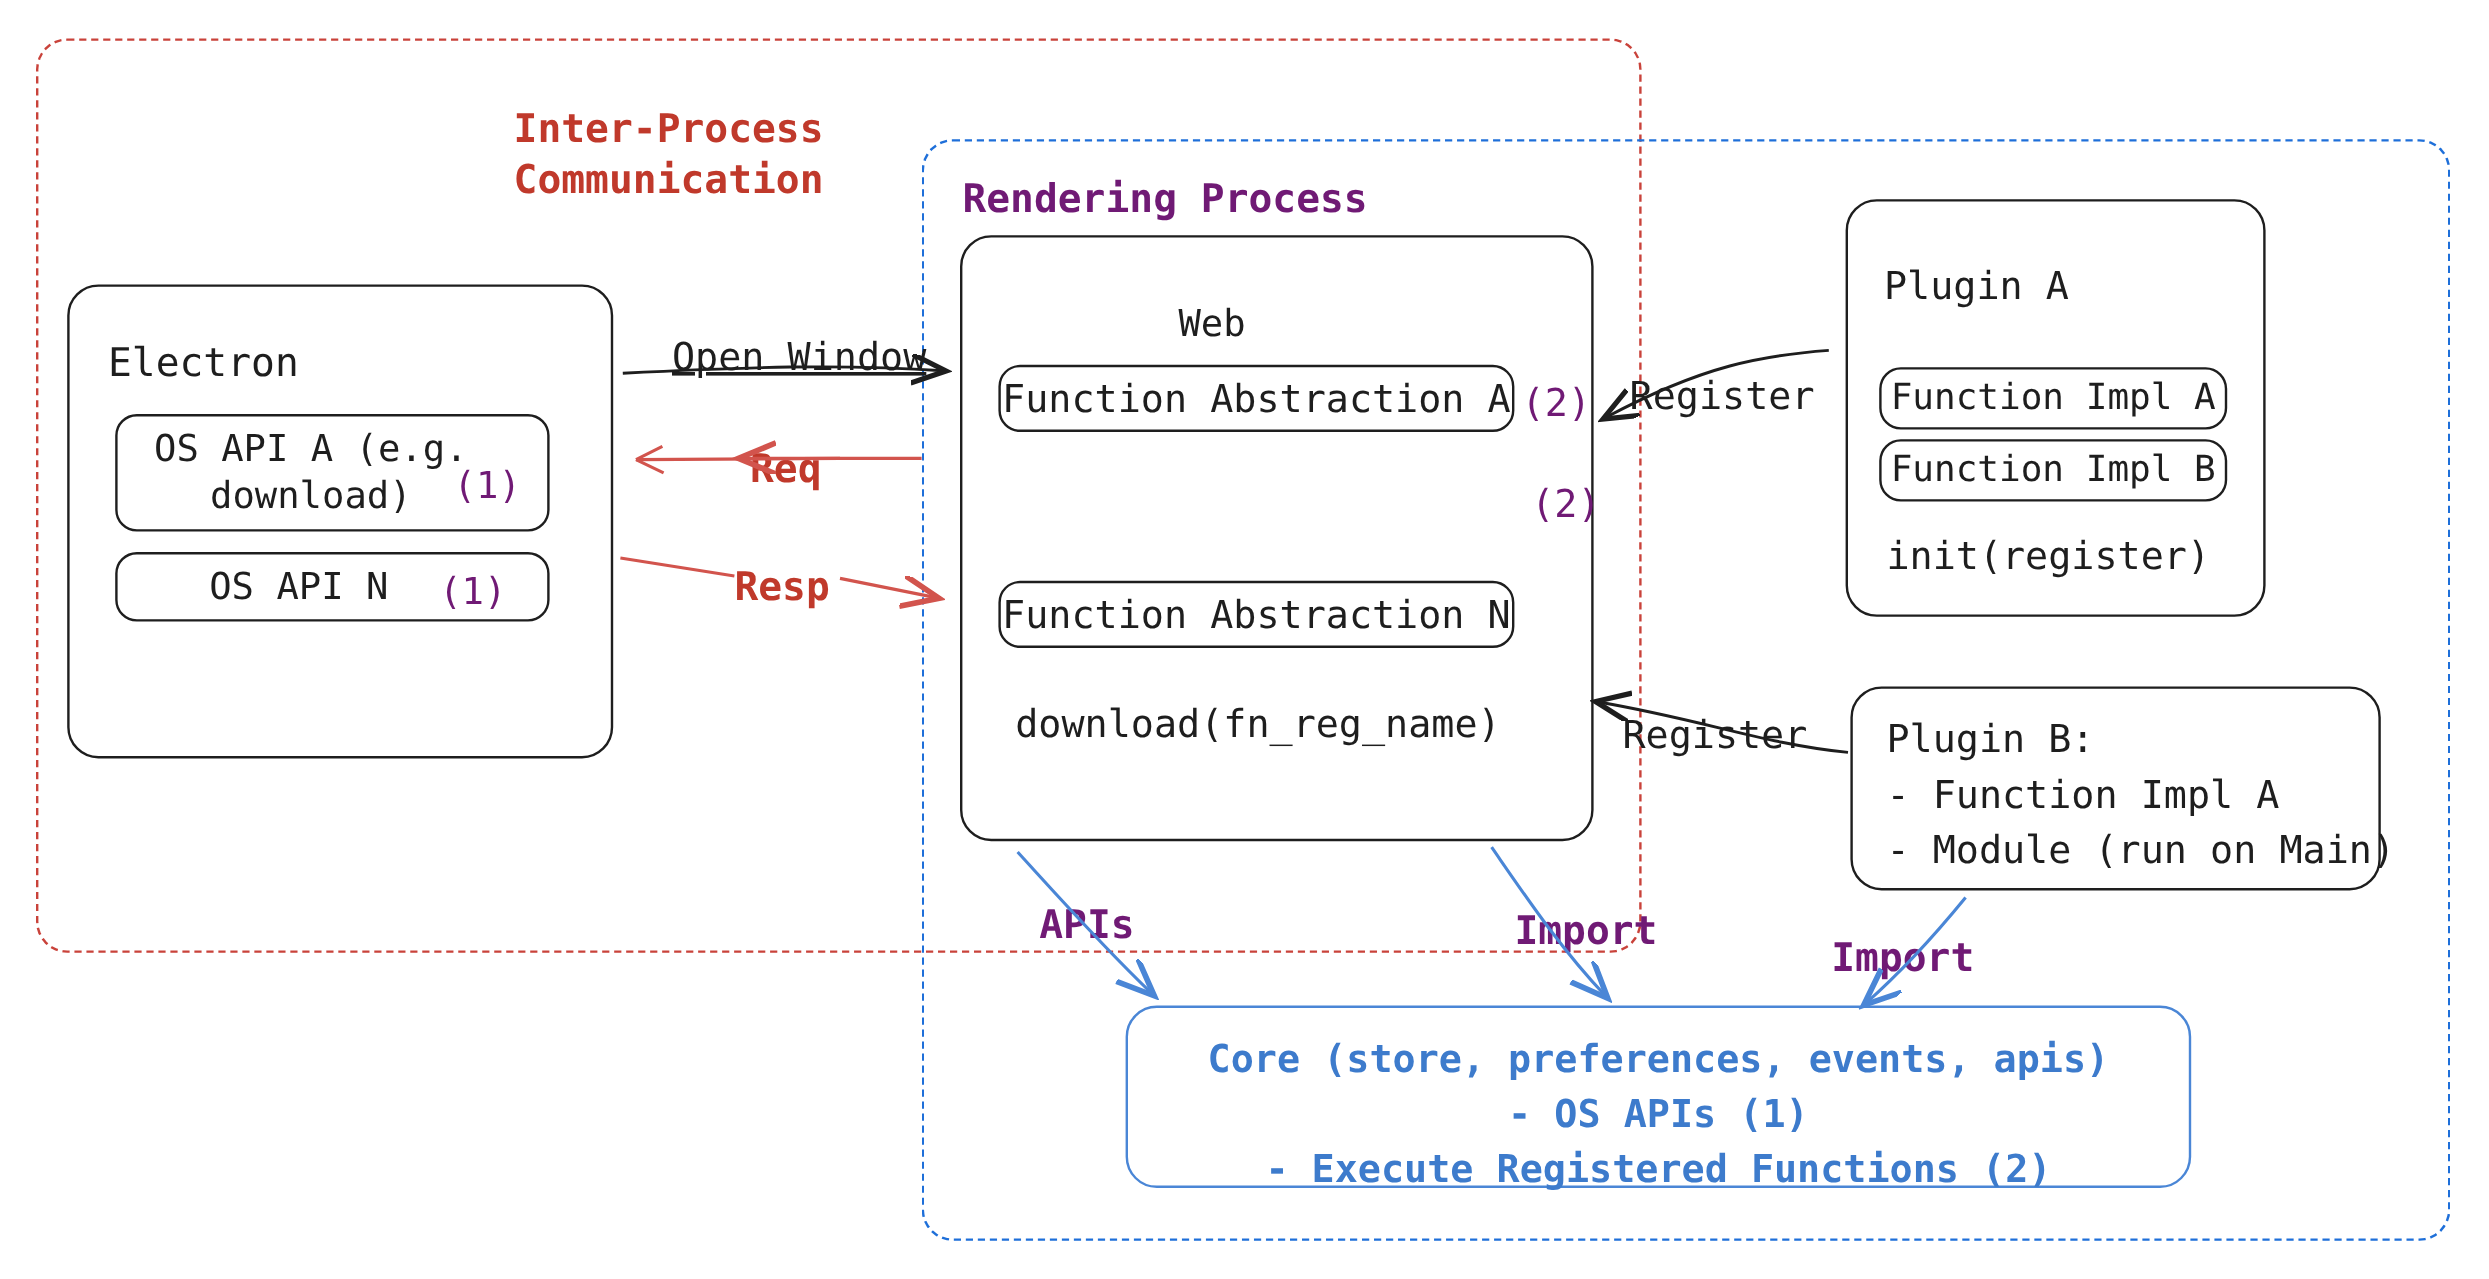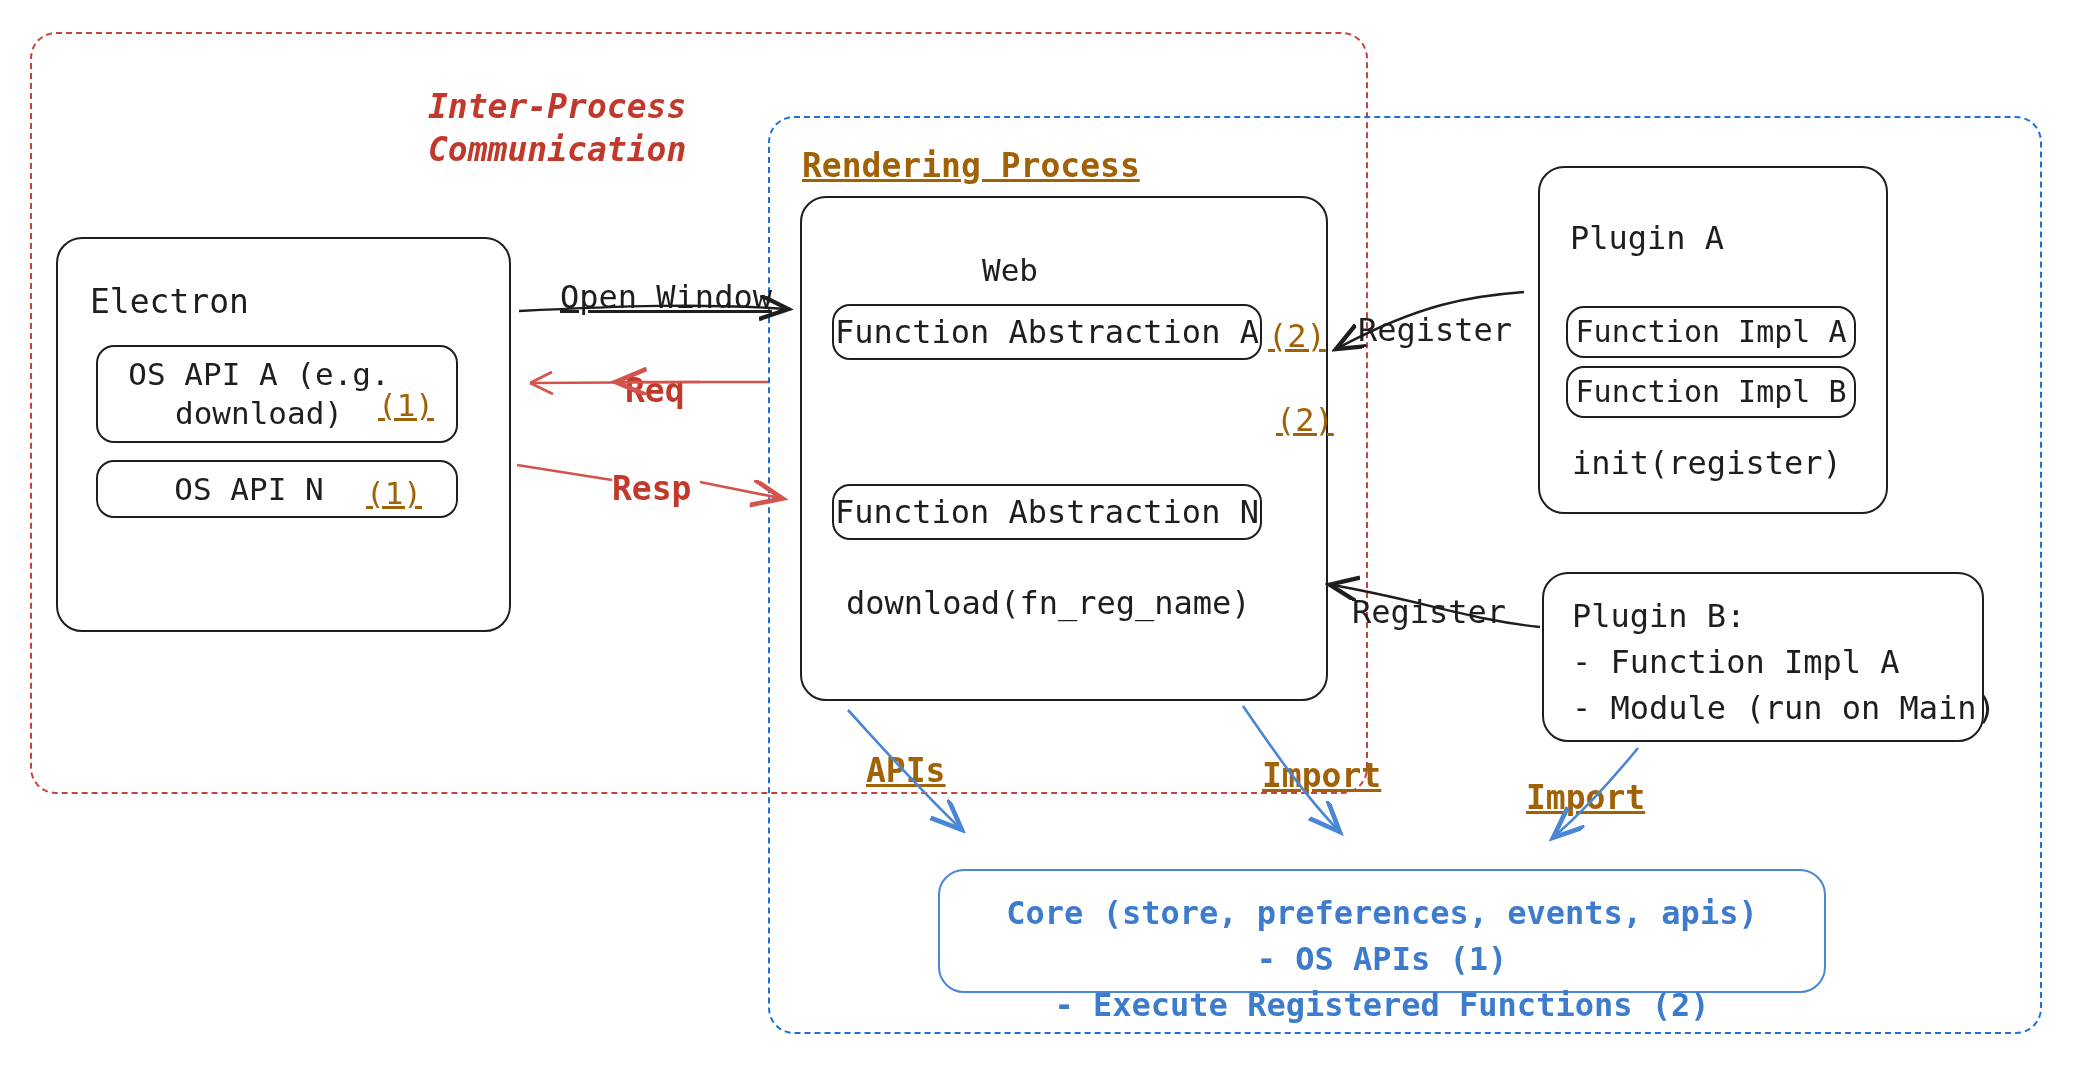--- a/index.html
+++ b/index.html
@@ -21,21 +21,21 @@
   .dashbox{
     position:absolute;box-sizing:border-box;
     background:transparent;border-radius:26px;
   }
   .dash-red{border:2.4px dashed #c9423a;}
   .dash-blue{border:2.6px dashed #1e6fd9;}
 
   .lbl{position:absolute;white-space:pre;line-height:1.30;}
   .t-black{color:#1e1e1e;}
   .t-red{color:#c0392b;}
-  .t-blue{color:#a16207;text-decoration:underline;}
+  .t-blue{color:#701a75;}
   .f30{font-size:30px;}
   .f31{font-size:31px;}
   .f32{font-size:32px;}
   .f33{font-size:33px;}
 
   .ctr{text-align:center;}
   .bold{font-weight:700;}
 
   
   .pill{
@@ -56,21 +56,21 @@
 </style>
 </head>
 <body>
 
 <div id="stage">
 
   <div class="dashbox dash-red" style="left:30px;top:32px;width:1338px;height:762px;"></div>
 
   <div class="dashbox dash-blue" style="left:768px;top:116px;width:1274px;height:918px;"></div>
 
-  <div class="lbl t-red f33 handwriting" style="left:428px;top:86px;width:400px;font-style:italic;">Inter-Process<br>Communication</div>
+  <div class="lbl t-red f33 handwriting" style="left:428px;top:86px;width:400px;">Inter-Process<br>Communication</div>
 
   <div class="lbl t-blue f33 handwriting" style="left:802px;top:145px;width:520px;">Rendering Process</div>
 
   <div class="box" style="left:56px;top:237px;width:455px;height:395px;"></div>
 
   <div class="lbl t-black f33" style="left:90px;top:281px;">Electron</div>
 
   <div class="pill f31" style="left:96px;top:345px;width:362px;height:98px;">
     <span style="position:relative;left:-18px;">OS API A (e.g.<br>download)</span>
     <span class="t-blue" style="position:absolute;right:22px;bottom:16px;">(1)</span>
@@ -111,21 +111,21 @@
   </div>
 
   <div class="lbl t-black f32" style="left:1572px;top:443px;">init(register)</div>
 
   <div class="box" style="left:1542px;top:572px;width:442px;height:170px;"></div>
 
   <div class="lbl t-black f32" style="left:1572px;top:596px;">Plugin B:</div>
   <div class="lbl t-black f32" style="left:1572px;top:642px;text-align:center;">- Function Impl A</div>
   <div class="lbl t-black f32" style="left:1572px;top:688px;">- Module (run on Main)</div>
 
-  <div class="corebox" style="left:938px;top:838px;width:888px;height:124px;margin-top:31px;">
+  <div class="corebox" style="left:938px;top:838px;width:888px;height:152px;">
     <div class="core-txt">Core (store, preferences, events, apis)</div>
     <div class="core-txt" style="padding-top:2px;">- OS APIs (1)</div>
     <div class="core-txt" style="padding-top:2px;">- Execute Registered Functions (2)</div>
   </div>
 
   <div class="lbl t-black f32" style="left:560px;top:277px;text-decoration:underline;">Open Window</div>
 
   <div class="lbl t-red f33 bold" style="left:625px;top:370px;">Req</div>
 
   <div class="lbl t-red f33 bold" style="left:612px;top:468px;">Resp</div>

